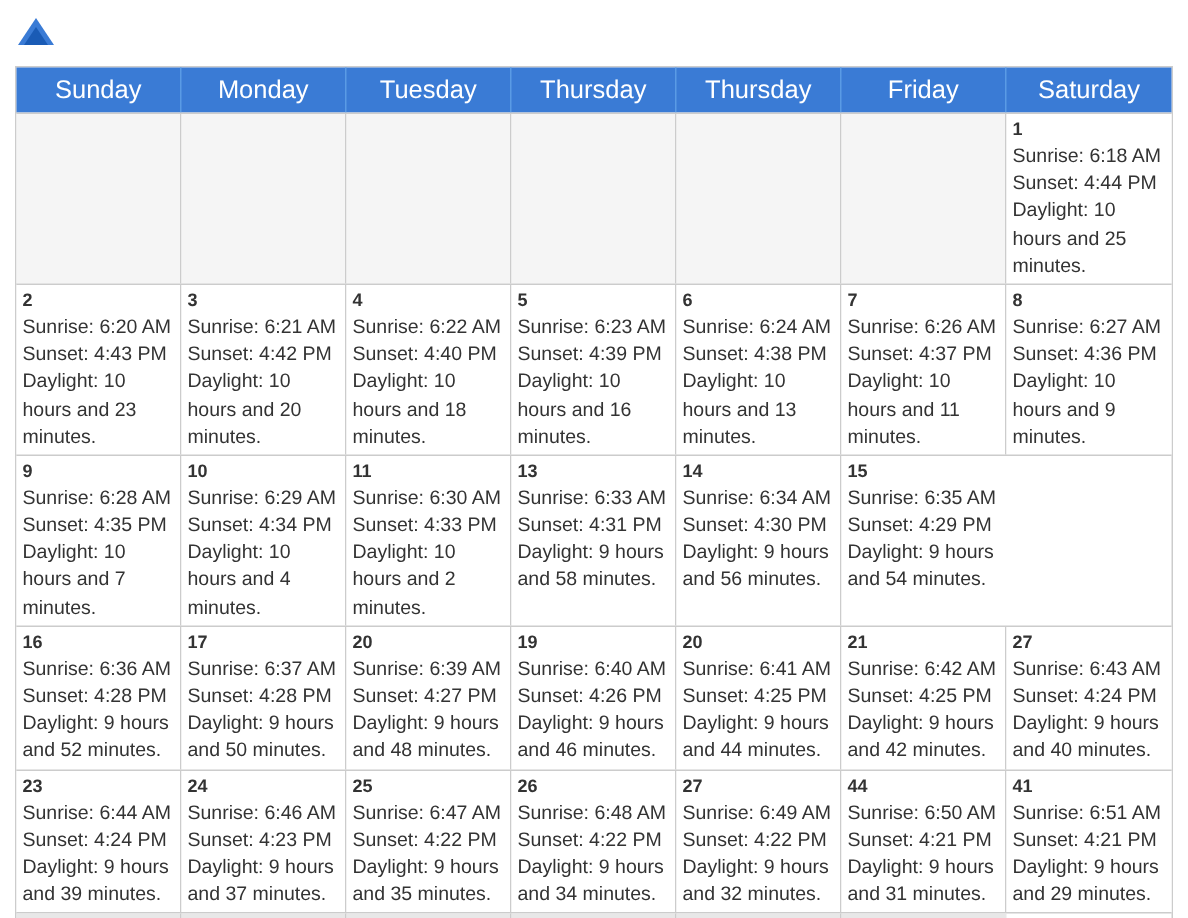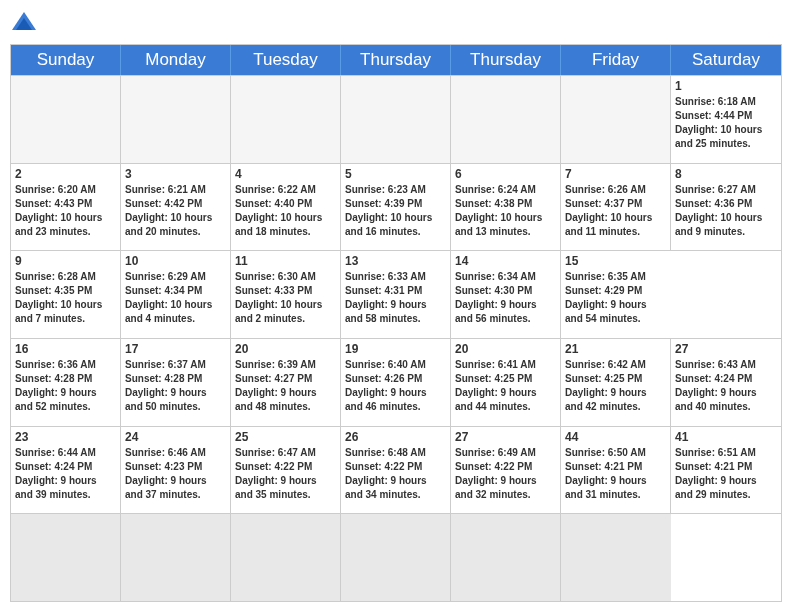--- a/index.html
+++ b/index.html
@@ -104,24 +104,23 @@
     .cal-cell.empty { background: #f5f5f5; }
     .cal-cell.last-row-empty { background: #e8e8e8; }
     .day-number {
       font-size: 12px;
       font-weight: bold;
       color: #333;
       display: block;
       margin-bottom: 2px;
     }
     .day-info {
-      font-size: 10px;
+      font-size: 13px;
       color: #333;
       line-height: 1.4;
-      font-weight: bold;
     }
   </style>
 </head>
 <body>
 
 <div class="page">
   <div class="header">
     <div class="logo">
       <svg class="logo-icon" viewBox="0 0 28 28">
         <polygon points="14,2 26,20 2,20" fill="#3a7bd5"></polygon>

